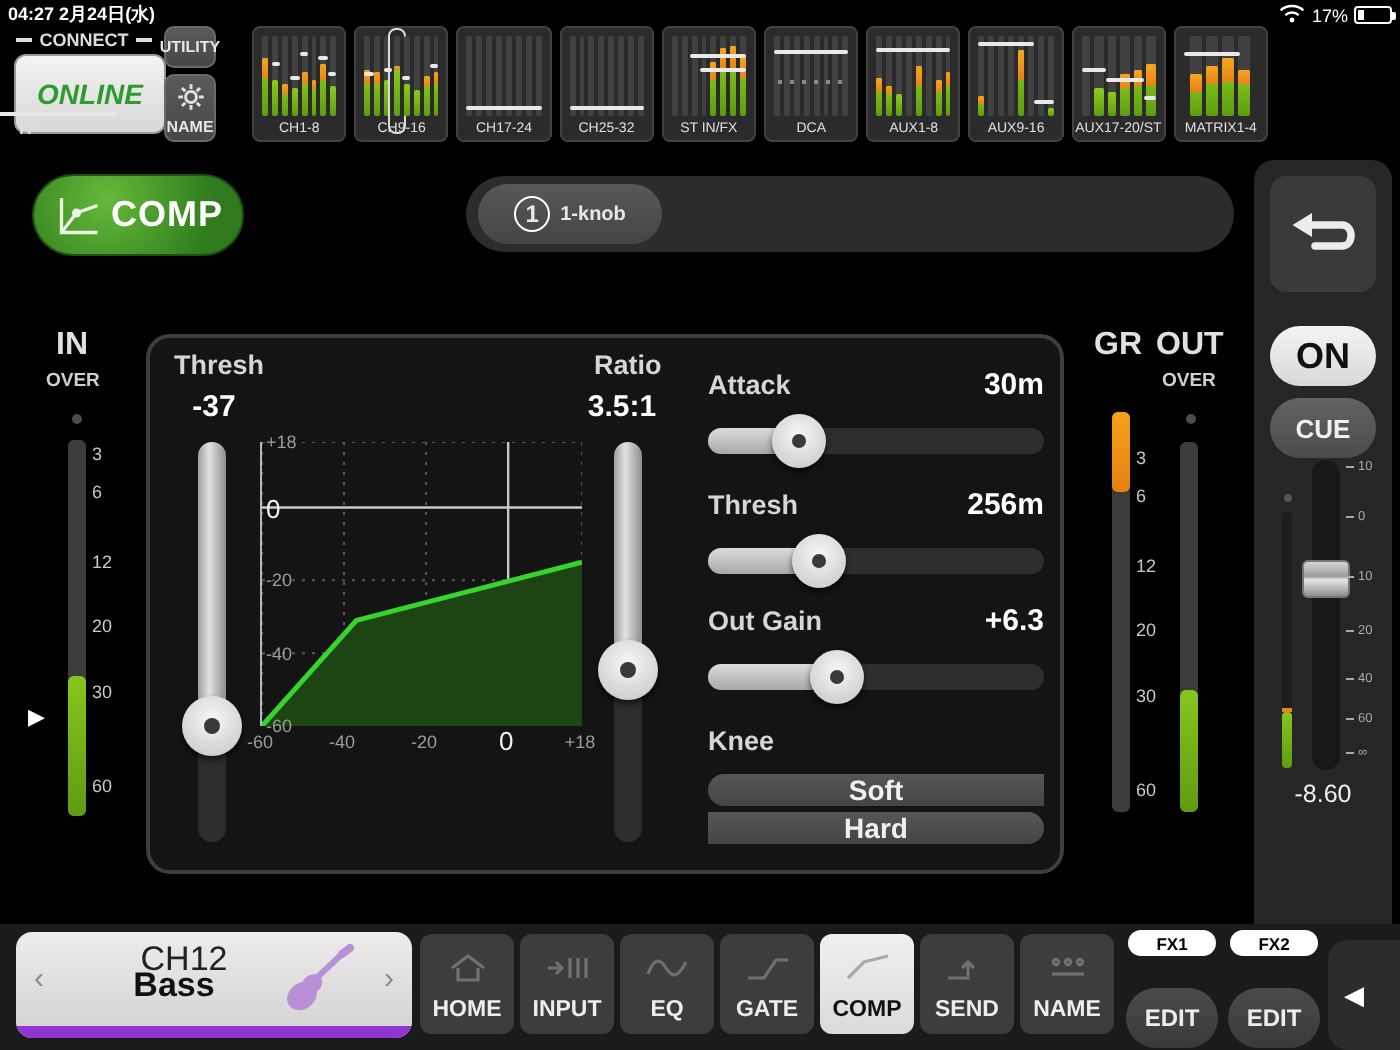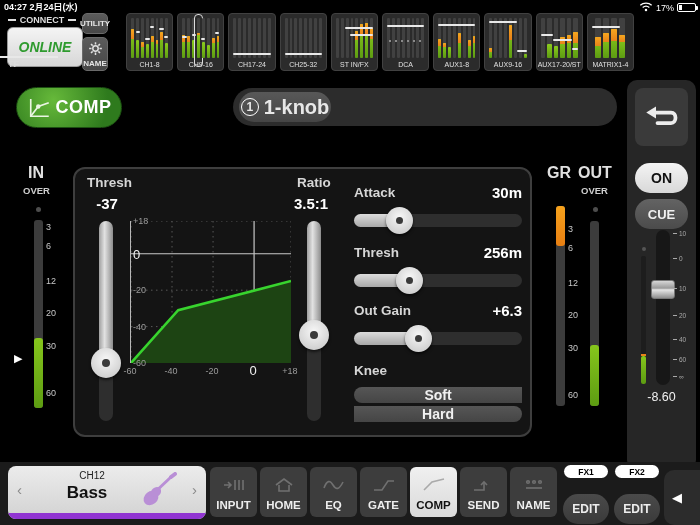--- a/index.html
+++ b/index.html
@@ -49,28 +49,28 @@
   
   #comp-btn { position:absolute; left:16px; top:87px; width:106px; height:41px; border-radius:21px;
     background:radial-gradient(circle at 35% 30%, #66b93a, #2e7a1d 75%); border:1px solid #1c4f12;
     display:flex; align-items:center; justify-content:center; gap:5px; }
   #comp-btn span { font-size:18px; font-weight:700; color:#fff; letter-spacing:0.5px; }
   #oneknob-bar { position:absolute; left:233px; top:88px; width:384px; height:38px; background:#2c2c2c; border-radius:19px; }
   #oneknob-btn { position:absolute; left:6px; top:4px; width:92px; height:30px; background:linear-gradient(#585858,#454545); border-radius:15px;
     display:flex; align-items:center; justify-content:center; gap:5px; }
   #oneknob-btn .circ { width:18px; height:18px; border:1.5px solid #fff; border-radius:50%;
     display:flex; align-items:center; justify-content:center; font-size:12px; font-weight:700; }
-  #oneknob-btn .lbl { font-size:20px; font-weight:700; }
+  #oneknob-btn .lbl { font-size:10px; font-weight:700; }
 
   
   #right-panel { position:absolute; left:627px; top:80px; width:69px; height:390px; background:#262626; border-radius:10px; }
   #back-btn { position:absolute; left:8px; top:8px; width:53px; height:58px; background:#3a3a3a; border-radius:8px;
     display:flex; align-items:center; justify-content:center; }
   #on-btn { position:absolute; left:8px; top:83px; width:53px; height:30px; border-radius:15px;
-    background:linear-gradient(#f4f4f4,#d8d8d8); color:#111; font-size:14px; font-weight:700;
+    background:linear-gradient(#f4f4f4,#d8d8d8); color:#111; font-size:18px; font-weight:700;
     display:flex; align-items:center; justify-content:center; }
   #cue-btn { position:absolute; left:8px; top:119px; width:53px; height:30px; border-radius:15px;
     background:linear-gradient(#636363,#4b4b4b); color:#f0f0f0; font-size:13px; font-weight:700;
     display:flex; align-items:center; justify-content:center; }
   #fader-area { position:absolute; left:2px; top:150px; width:65px; height:157px; }
   #strip-led { position:absolute; left:13px; top:17px; width:4px; height:4px; border-radius:50%; background:#555; }
   #strip-meter { position:absolute; left:12px; top:26px; width:5px; height:128px; background:#1d1d1d; border-radius:2px; }
   #strip-meter .g { position:absolute; bottom:0; left:0; right:0; background:linear-gradient(to top,#5d9c12,#86c61c); border-radius:2px; }
   #strip-meter .o { position:absolute; left:0; right:0; height:2px; background:#e8821a; }
   #fader-track { position:absolute; left:27px; top:0; width:14px; height:155px; background:#171717; border-radius:7px; }
@@ -128,21 +128,21 @@
     display:flex; align-items:center; justify-content:center; }
   .knee-btn:first-child { border-radius:17px 0 0 17px; }
   .knee-btn:last-child { border-radius:0 17px 17px 0; }
   .knee-btn.sel { background:linear-gradient(#f2f2f2,#dcdcdc); color:#111; border-radius:4px; }
 
   
   #bottom-bar { position:absolute; left:0; top:462px; width:700px; height:63px; background:#1b1b1b; }
   #chan-sel { position:absolute; left:8px; top:4px; width:198px; height:53px; background:linear-gradient(#ececec,#d2d2d2);
     border-radius:8px; overflow:hidden; }
   #chan-sel .pbar { position:absolute; left:0; right:0; bottom:0; height:6px; }
-  #chan-id { position:absolute; left:0; right:30px; top:4px; text-align:center; font-size:10px; color:#222; }
+  #chan-id { position:absolute; left:0; right:30px; top:4px; text-align:center; font-size:17px; color:#222; }
   #chan-name { position:absolute; left:0; right:40px; top:17px; text-align:center; font-size:17px; font-weight:700; color:#111; }
   .chev { position:absolute; top:15px; font-size:15px; color:#8a8a8a; }
   #tabs { position:absolute; left:210px; top:5px; display:flex; gap:3px; }
   .tab { width:47px; height:50px; background:#3d3d3d; border-radius:6px; display:flex; flex-direction:column;
     align-items:center; justify-content:flex-end; padding-bottom:6px; gap:2px; }
   .tab svg { opacity:.55; }
   .tab .tlab { font-size:11.5px; font-weight:700; color:#ededed; }
   .tab.sel { background:linear-gradient(#f0f0f0,#dadada); }
   .tab.sel .tlab { color:#111; }
   #fx-area { position:absolute; left:563px; top:3px; display:flex; gap:5px; }
@@ -680,31 +680,31 @@
         <path d="M33 5 l4 -3" stroke="#b98fd6" stroke-width="4" stroke-linecap="round"></path>
         <ellipse cx="13" cy="26" rx="8" ry="6.5" transform="rotate(-40 13 26)" fill="#b98fd6"></ellipse>
         <ellipse cx="18" cy="20" rx="5.5" ry="4.5" transform="rotate(-40 18 20)" fill="#b98fd6"></ellipse>
       </svg>
     </span>
     <div class="pbar" style="background: rgb(145, 53, 210);"></div>
   </div>
   <div id="tabs">
       <div class="tab">
         <span><svg width="26" height="16" viewBox="0 0 24 16" fill="none" stroke="#9a9a9a" stroke-width="1.6">
+            <path d="M4 8 L12 2 L20 8"></path>
+            <path d="M7 8 V14 H17 V8"></path>
+          </svg></span>
+        <span class="tlab">HOME</span>
+      </div>
+      <div class="tab">
+        <span><svg width="26" height="16" viewBox="0 0 24 16" fill="none" stroke="#9a9a9a" stroke-width="1.6">
             <path d="M2 8 H9 M6 5 L9 8 L6 11"></path>
             <path d="M13 3 V13 M17 3 V13 M21 3 V13"></path>
           </svg></span>
         <span class="tlab">INPUT</span>
-      </div>
-      <div class="tab">
-        <span><svg width="26" height="16" viewBox="0 0 24 16" fill="none" stroke="#9a9a9a" stroke-width="1.6">
-            <path d="M4 8 L12 2 L20 8"></path>
-            <path d="M7 8 V14 H17 V8"></path>
-          </svg></span>
-        <span class="tlab">HOME</span>
       </div>
       <div class="tab">
         <span><svg width="26" height="16" viewBox="0 0 24 16" fill="none" stroke="#9a9a9a" stroke-width="1.6">
             <path d="M2 11 C5 3 8 3 11 8 C14 13 17 13 21 5"></path>
           </svg></span>
         <span class="tlab">EQ</span>
       </div>
       <div class="tab">
         <span><svg width="26" height="16" viewBox="0 0 24 16" fill="none" stroke="#9a9a9a" stroke-width="1.6">
             <path d="M2 13 H10 L16 4 H22"></path>

